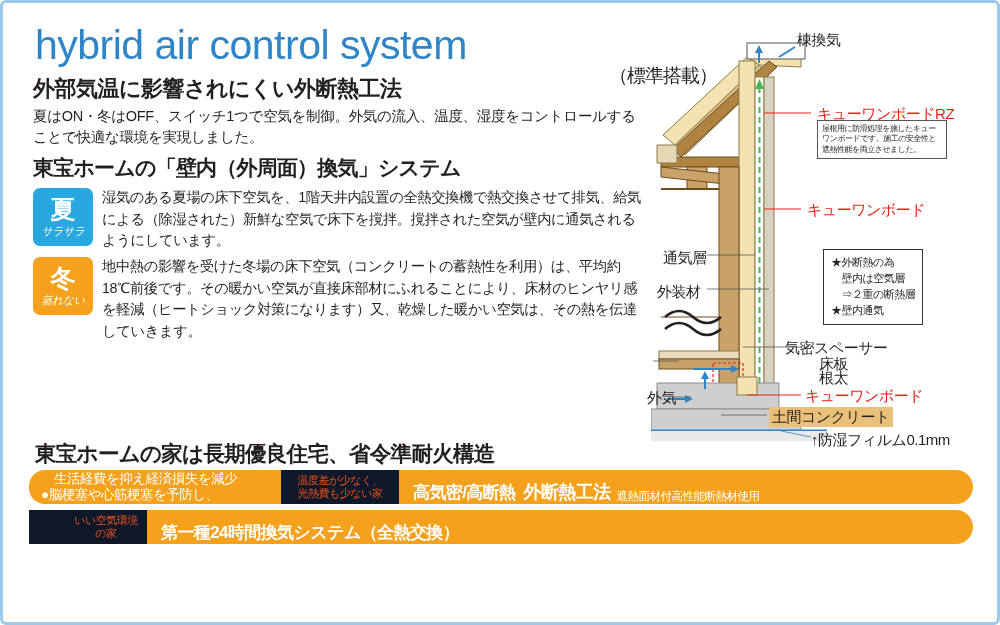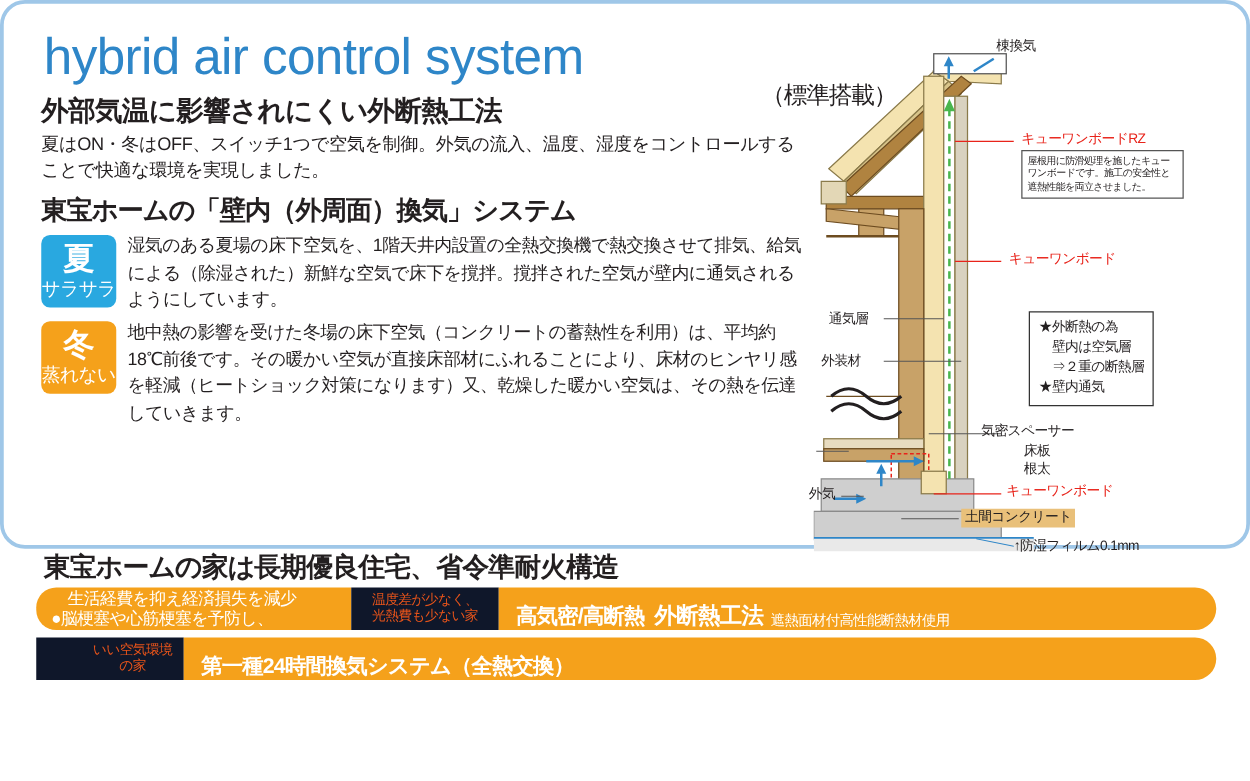--- a/index.html
+++ b/index.html
@@ -4,24 +4,24 @@
 <style>
   html,body{margin:0;padding:0;}
   body{
     width:1000px;height:625px;
     background:#ffffff;
     font-family:"Liberation Sans", sans-serif;
     overflow:hidden;
   }
   #page{
     position:relative;
-    width:1000px;height:439px;
+    width:1000px;height:625px;
     box-sizing:border-box;
     border:3px solid #9fc7e8;
-    border-radius:20px;
+    border-radius:6px;
     background:#ffffff;
   }
   
   #left{
     position:absolute;left:26px;top:16px;width:618px;
   }
   #title{
     font-size:41px;color:#2e86c8;letter-spacing:-0.5px;
     font-weight:400;line-height:1.1;margin:4px 0 6px 6px;
   }
@@ -38,21 +38,21 @@
     letter-spacing:-0.8px;
   }
   .seasonrow{display:flex;align-items:flex-start;margin:2px 0 4px 4px;}
   .badge{
     width:60px;min-width:60px;height:58px;border-radius:7px;
     color:#fff;text-align:center;margin-right:9px;margin-top:2px;
     display:flex;flex-direction:column;align-items:center;justify-content:center;
     line-height:1;
   }
   .badge .big{font-size:25px;font-weight:700;}
-  .badge .small{font-size:15px;margin-top:4px;letter-spacing:-0.5px;}
+  .badge .small{font-size:11px;margin-top:4px;letter-spacing:-0.5px;font-style:italic;}
   .b-summer{background:#29a8e0;}
   .b-winter{background:#f5a11b;}
   .seasontext{
     font-size:14.3px;line-height:1.5;color:#231f20;letter-spacing:-0.4px;
     padding-top:1px;
   }
   .h2c{
     font-size:21.5px;color:#231f20;font-weight:700;margin:8px 0 6px 2px;
     letter-spacing:-0.7px;
   }
@@ -78,21 +78,21 @@
     letter-spacing:-0.6px;
   }
   .bar-right .sub{font-size:11.5px;font-weight:400;margin-left:6px;letter-spacing:-0.5px;}
   .bar-right .strong{font-size:18px;font-weight:700;}
   
   #diagram{
     position:absolute;left:648px;top:14px;width:330px;height:450px;
   }
   #diagram svg{display:block;}
   .dlabel{
-    position:absolute;font-size:11px;color:#231f20;line-height:1.2;
+    position:absolute;font-size:15px;color:#231f20;line-height:1.2;
     letter-spacing:-0.5px;white-space:nowrap;
   }
   .dlabel.red{color:#e8231a;}
   .dlabel.box{
     border:1px solid #555;background:#fff;padding:3px 4px;white-space:normal;
     font-size:8px;line-height:1.3;
   }
   .starbox{
     position:absolute;border:1px solid #333;background:#fff;
     font-size:11px;line-height:1.45;padding:5px 7px;color:#231f20;

